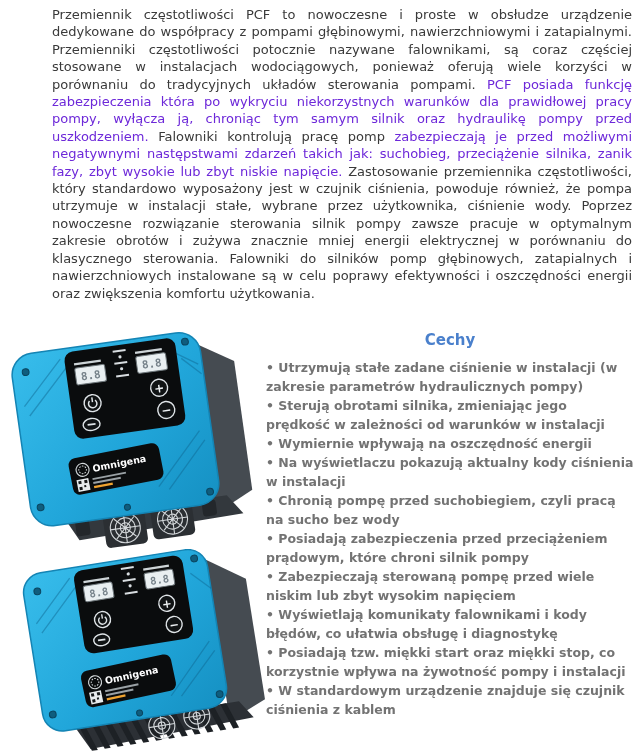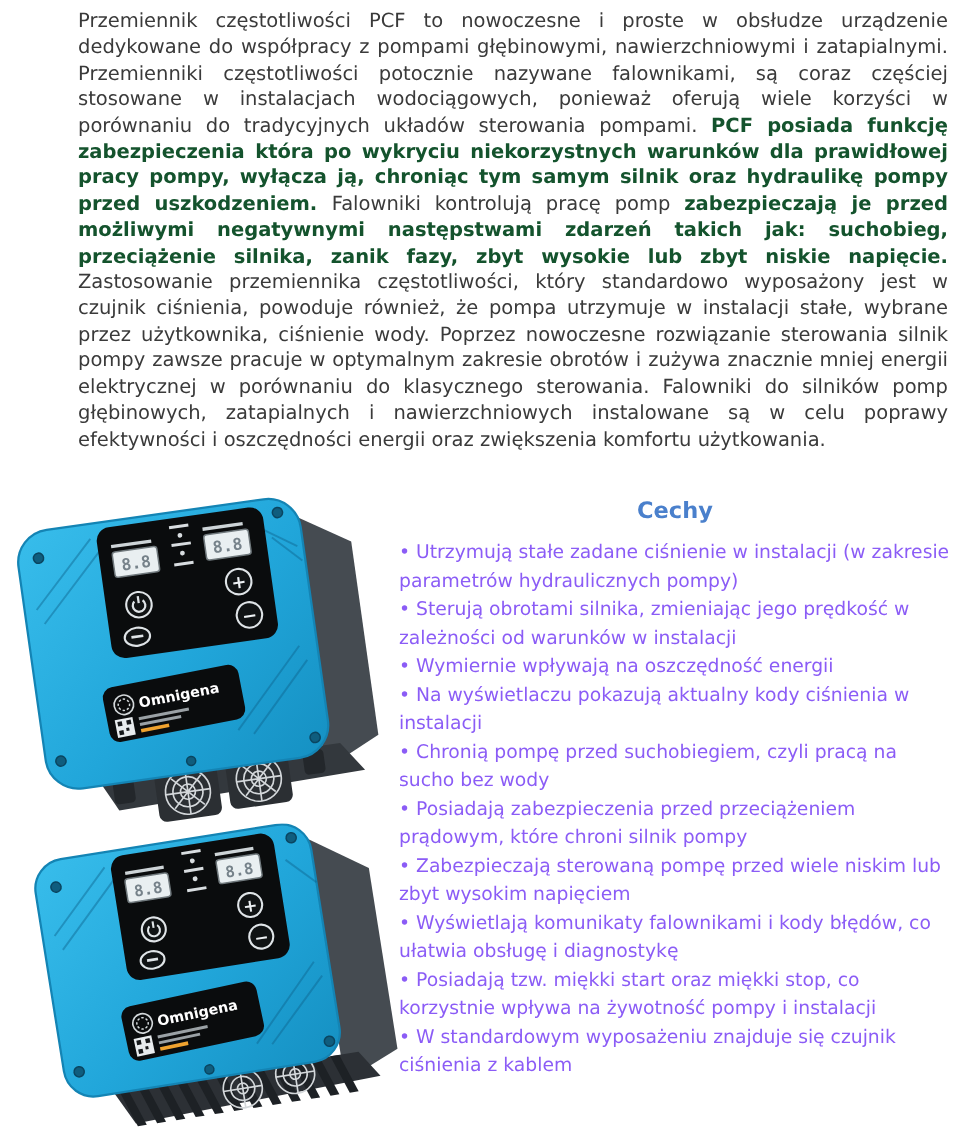--- a/index.html
+++ b/index.html
@@ -9,26 +9,26 @@
     background:#ffffff;
     position:relative;
     overflow:hidden;
     color:#383838;
   }
   .intro{
     position:absolute;left:52px;top:6px;width:580px;
     text-align:justify;
     font-size:13px;line-height:17.4px;font-weight:400;color:#3a3a3a;
   }
-  .intro .bold{font-weight:700;color:#14532d}
+  .intro .bold{font-weight:400;color:#6d28d9}
   .features{position:absolute;left:266px;top:331px;width:368px}
   .features h2{
     font-size:15px;font-weight:700;margin:0 0 9px 0;text-align:center;
   }
-  .features ul{list-style:none;font-size:12.5px;line-height:19px;font-weight:400;color:#8b5cf6}
+  .features ul{list-style:none;font-size:12.5px;line-height:19px;font-weight:700;color:#737373}
   .features li::before{content:"\2022\00a0"}
   .photo{position:absolute}
   #photo-top{left:6px;top:330px;width:252px;height:218px}
   #photo-bottom{left:20px;top:549px;width:254px;height:204px}
   svg{display:block;width:100%;height:100%}
   svg text{font-family:"DejaVu Sans",sans-serif}
   .seg{font-family:"DejaVu Sans Mono",monospace;font-weight:700}
 </style>
 </head>
 <body>
@@ -50,21 +50,21 @@
       <li>Chronią pompę przed suchobiegiem, czyli pracą na sucho bez wody</li>
 
       <li>Posiadają zabezpieczenia przed przeciążeniem prądowym, które chroni silnik pompy</li>
 
       <li>Zabezpieczają sterowaną pompę przed wiele niskim lub zbyt wysokim napięciem</li>
 
       <li>Wyświetlają komunikaty falownikami i kody błędów, co ułatwia obsługę i diagnostykę</li>
 
       <li>Posiadają tzw. miękki start oraz miękki stop, co korzystnie wpływa na żywotność pompy i instalacji</li>
 
-      <li>W standardowym wyposażeniu znajduje się czujnik ciśnienia z kablem</li>
+      <li>W standardowym urządzenie znajduje się czujnik ciśnienia z kablem</li>
     </ul>
 </section>
 
 <div class="photo" id="photo-top">
 <svg viewBox="0 0 252 218">
   <defs>
     <linearGradient id="g1" x1="0" y1="0" x2="1" y2="1">
       <stop offset="0" stop-color="#38bdeb"></stop>
       <stop offset="0.55" stop-color="#21a6da"></stop>
       <stop offset="1" stop-color="#1590c2"></stop>

